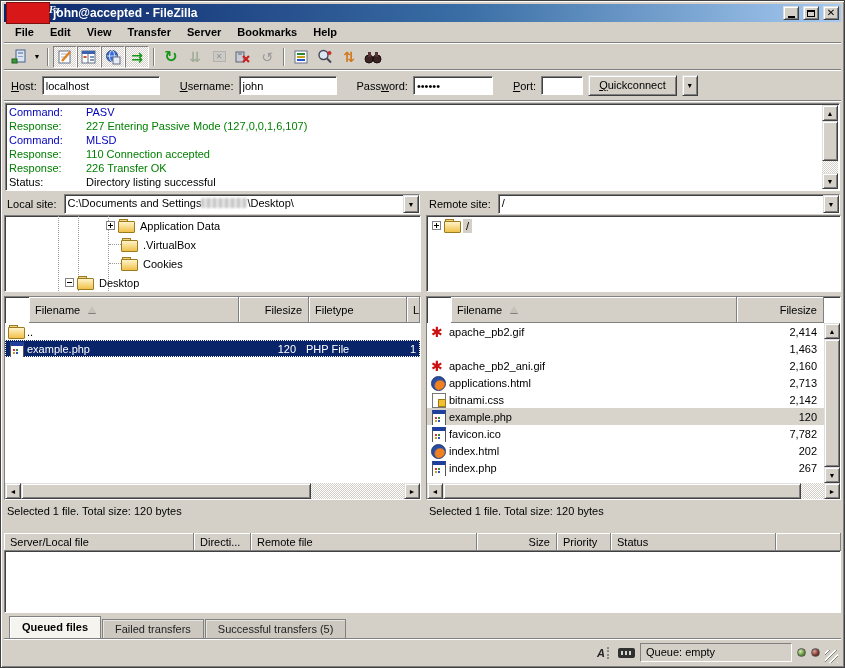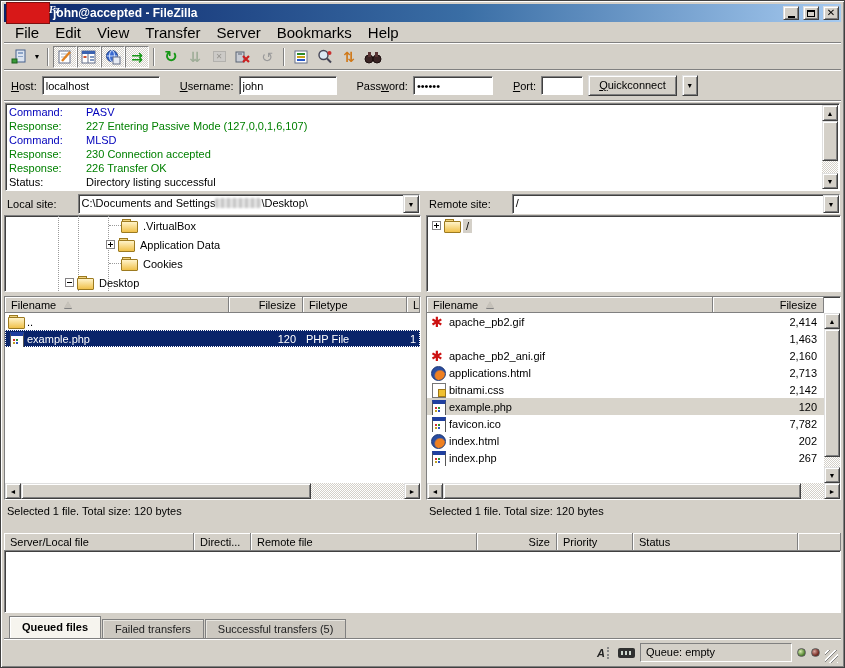--- a/index.html
+++ b/index.html
@@ -23,21 +23,21 @@
                 font:italic bold 10px/13px "Liberation Serif",serif; border:1px solid #7c1010;padding-left:42px; }
   .title-text { flex:1; color:#fff; font-size:12px; font-weight:bold; white-space:nowrap; }
   .winbtn { width:16px; height:14px; display:flex; align-items:center; justify-content:center;
             font-size:9px; line-height:1; color:#000; margin-left:1px; }
   .glyph-min { width:7px; height:2px; background:#000; margin-top:7px; }
   .glyph-max { width:8px; height:7px; border:1px solid #000; border-top-width:2px; }
   .glyph-close { font-size:10px; font-weight:bold; }
 
   
   .menubar { height:20px; display:flex; align-items:center; padding:0 3px; }
-  .menu-item { font-size:15px; padding:2px 8px; }
+  .menu-item { font-size:11px; padding:2px 8px;font-weight:bold; }
   .toolbar { height:25px; display:flex; align-items:center; padding:1px 3px; }
   .tool-btn { width:24px; height:22px; display:flex; align-items:center; justify-content:center; border:1px solid transparent; flex:none; }
   .tool-btn.pressed { border-color:#808080 #fff #fff #808080;
     background-image:linear-gradient(45deg,#fff 25%,transparent 25%,transparent 75%,#fff 75%),
                      linear-gradient(45deg,#fff 25%,transparent 25%,transparent 75%,#fff 75%);
     background-size:2px 2px; background-position:0 0,1px 1px; background-color:#d4d0c8; }
   .tool-sep { width:2px; height:18px; border-left:1px solid #808080; border-right:1px solid #fff; margin:0 4px; flex:none; }
   .tg { font-size:14px; line-height:1; }
   .grayed { opacity:.42; filter:grayscale(70%); }
   .dd-arrow { width:12px; height:22px; display:flex; align-items:center; justify-content:center; font-size:7px; }
@@ -67,21 +67,21 @@
                 font-size:7px; line-height:1; color:#000; }
   .vtrack { flex:1; }
   .vthumb { width:16px; flex:none; }
 
   
   .main { display:flex; }
   .pane-l { width:417px; flex:none; }
   .vsplit { width:5px; flex:none; }
   .pane-r { flex:1; min-width:0; }
 
-  .site-row { height:22px; display:flex; align-items:center; gap:19px; padding:1px 1px; font-size:11px; }
+  .site-row { height:22px; display:flex; align-items:center; gap:5px; padding:1px 1px; font-size:11px; }
   .site-label { padding:0 2px; white-space:nowrap; }
   .combo { flex:1; height:20px; display:flex; background:#fff; border:1px solid; border-color:#808080 #fff #fff #808080;
            box-shadow: inset 1px 1px 0 #404040; min-width:0; }
   .combo-text { flex:1; font-size:11px; padding:2px 3px; white-space:nowrap; overflow:hidden; min-width:0; }
   .combo-btn { width:16px; flex:none; display:flex; align-items:center; justify-content:center; font-size:7px; }
   .redacted { display:inline-block; width:46px; height:10px; vertical-align:-1px; border-radius:2px;
               background:repeating-linear-gradient(90deg,#c4c4c4 0 3px,#e6e6e6 3px 6px); filter:blur(1px); }
 
   .tree-pane { height:77px; background:#fff; position:relative; overflow:hidden; font-size:11px;
                border:1px solid; border-color:#808080 #fff #fff #808080; box-shadow: inset 1px 1px 0 #404040;
@@ -109,21 +109,21 @@
                        border:1px solid #555; border-top:4px solid #1f3f9f; }
   .ficon-php::after { content:""; position:absolute; left:5px; top:7px; width:2px; height:2px; background:#d03030;
                       box-shadow:3px 0 0 #309030, 3px 3px 0 #3050c0, 0 3px 0 #c0a020; }
   .ficon-css::before { content:""; position:absolute; left:2px; top:0; width:12px; height:13px; background:#fff; border:1px solid #777; }
   .ficon-css::after { content:""; position:absolute; right:1px; bottom:0; width:6px; height:6px;
                       background:#f0c030; border:1px solid #a07818; }
 
   
   .list-pane { border:1px solid; border-color:#808080 #fff #fff #808080; box-shadow: inset 1px 1px 0 #404040;
                background:#fff; height:204px; display:flex; flex-direction:column; overflow:hidden; }
-  .lheader { display:flex; height:16px; flex:none; }
+  .lheader { display:flex; height:26px; flex:none;margin-left:24px; }
   .hcell { background:#d4d0c8; border-right:1px solid #808080; border-bottom:1px solid #808080;
            box-shadow: inset 1px 1px 0 #fff; padding:1px 6px; font-size:11px;
            display:flex; align-items:center; gap:8px; white-space:nowrap; overflow:hidden; }
   .hcell.right { justify-content:flex-end; }
   .sort-asc { width:0; height:0; border-left:4px solid transparent; border-right:4px solid transparent;
               border-bottom:7px solid #c6c2ba; filter:drop-shadow(0 1px 0 #808080); }
   .list-body { flex:1; background:#fff; position:relative; overflow:hidden; }
   .frow { height:17px; display:flex; align-items:center; font-size:11px; white-space:nowrap; }
   .fcell { padding:0 3px; overflow:hidden; display:flex; align-items:center; height:17px; }
   .fcell.right { justify-content:flex-end; padding-right:7px; }
@@ -309,21 +309,21 @@
     <div class="logline">
         <span class="loglabel log-response">Response:</span>
         <span class="log-response">227 Entering Passive Mode (127,0,0,1,6,107)</span>
       </div>
     <div class="logline">
         <span class="loglabel log-command">Command:</span>
         <span class="log-command">MLSD</span>
       </div>
     <div class="logline">
         <span class="loglabel log-response">Response:</span>
-        <span class="log-response">230 Connection accepted</span>
+        <span class="log-response">110 Connection accepted</span>
       </div>
     <div class="logline">
         <span class="loglabel log-response">Response:</span>
         <span class="log-response">226 Transfer OK</span>
       </div>
     <div class="logline">
         <span class="loglabel log-status">Status:</span>
         <span class="log-status">Directory listing successful</span>
       </div>
     <div class="vscroll">
@@ -340,29 +340,29 @@
         <span class="site-label">Local site:</span>
         <div class="combo">
           <div class="combo-text"><span>C:\Documents and Settings</span><span class="redacted"></span><span>\Desktop\</span></div>
           <div class="combo-btn raised">▼</div>
         </div>
       </div>
       <div class="tree-pane">
         <div class="tguide" style="left:53px"></div>
         <div class="tguide" style="left:73px"></div>
         <div class="tguide" style="left:103px"></div>
+        <div class="tree-row" style="padding-left:101px">
+          <span class="expander plus"></span>
+          <span class="ficon ficon-folder"></span>
+          <span class="tree-label">Application Data</span>
+        </div>
         <div class="tree-row" style="padding-left:104px">
           <span class="tconn"></span>
             <span class="ficon ficon-folder"></span>
           <span class="tree-label">.VirtualBox</span>
-        </div>
-        <div class="tree-row" style="padding-left:101px">
-          <span class="expander plus"></span>
-          <span class="ficon ficon-folder"></span>
-          <span class="tree-label">Application Data</span>
         </div>
         <div class="tree-row" style="padding-left:104px">
           <span class="tconn"></span>
             <span class="ficon ficon-folder"></span>
           <span class="tree-label">Cookies</span>
         </div>
         <div class="tree-row" style="padding-left:60px">
           <span class="expander"></span>
           <span class="ficon ficon-folder"></span>
           <span class="tree-label">Desktop</span>
@@ -567,21 +567,21 @@
       </div>
     <div class="hcell" style="width:57px">
         <span>Directi...</span>
       </div>
     <div class="hcell" style="width:226px">
         <span>Remote file</span>
       </div>
     <div class="hcell right" style="width:80px">
         <span>Size</span>
       </div>
-    <div class="hcell" style="width:76px">
+    <div class="hcell" style="width:54px">
         <span>Priority</span>
       </div>
     <div class="hcell" style="width:165px">
         <span>Status</span>
       </div>
     <div class="hcell" style="flex:1"></div>
   </div>
   <div class="queue-body"></div>
 
   <div class="tabs">

